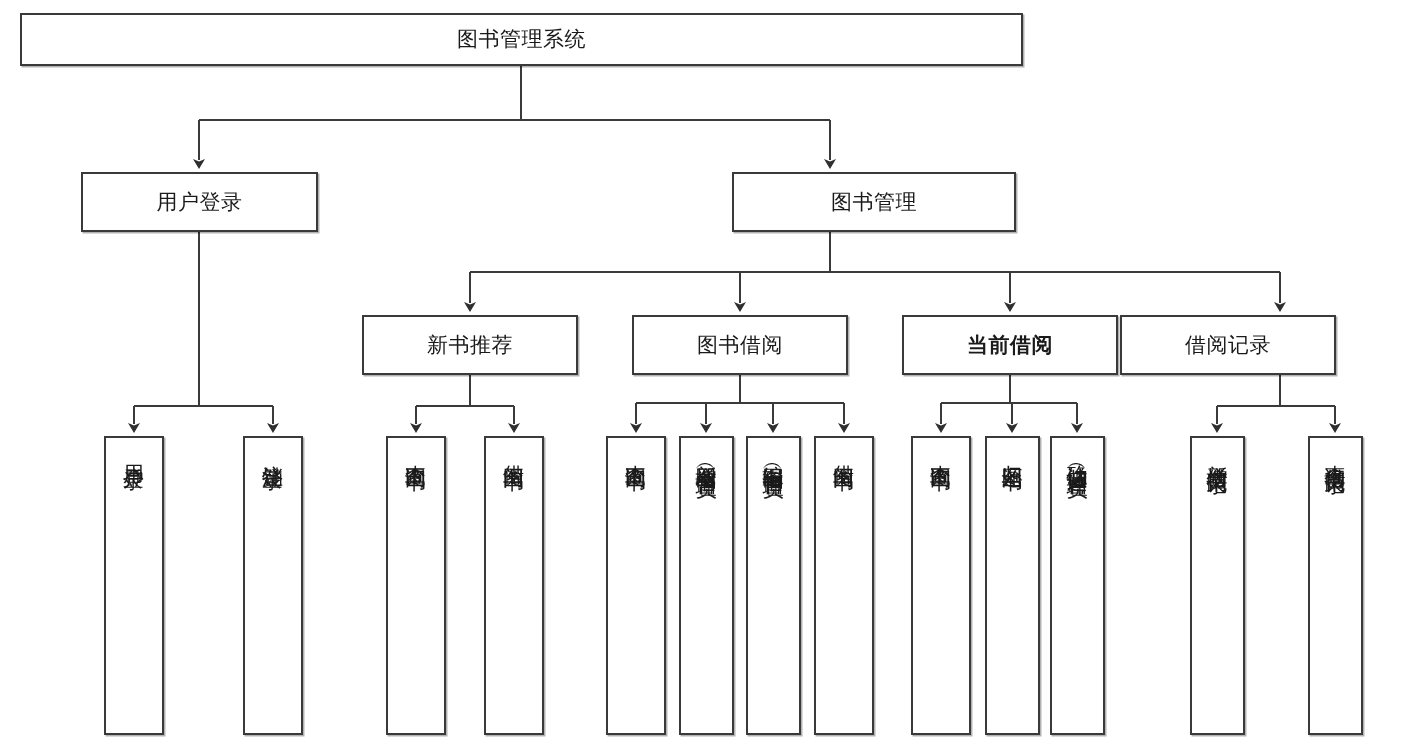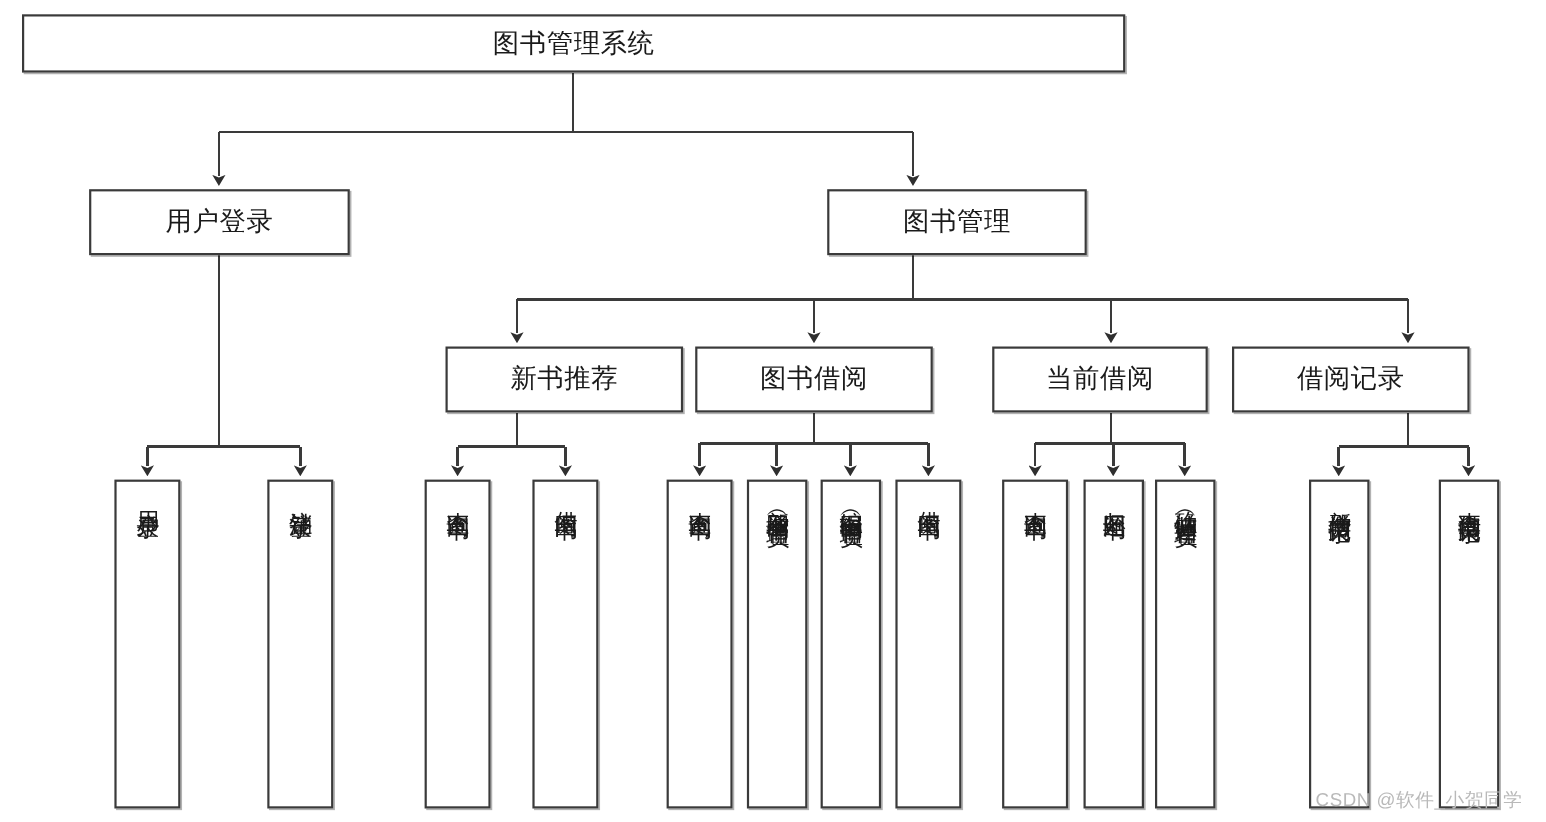--- a/index.html
+++ b/index.html
@@ -29,21 +29,21 @@
     box-sizing: border-box;
     border: 2px solid #3a3a3a;
     background: #ffffff;
     display: flex;
     align-items: center;
     justify-content: center;
     box-shadow: 1.5px 1.5px 0 rgba(0,0,0,0.30);
   }
   .node-label {
     color: #1a1a1a;
-    font-size: 24px;
+    font-size: 21px;
     line-height: 1.15;
     letter-spacing: 0.5px;
     white-space: nowrap;
     text-align: center;
   }
   .node-box.vertical {
     align-items: flex-start;
     padding-top: 10px;
   }
   .node-box.vertical .node-label {
@@ -118,30 +118,30 @@
     </g>
   </svg>
 
   <div id="nodes-layer">
       <div class="node-box" style="left: 20px; top: 13px; width: 1003px; height: 53px;">
         <span class="node-label">图书管理系统</span>
       </div>
       <div class="node-box" style="left: 81px; top: 172px; width: 237px; height: 60px;">
         <span class="node-label">用户登录</span>
       </div>
-      <div class="node-box" style="left: 752px; top: 172px; width: 236px; height: 60px;">
+      <div class="node-box" style="left: 732px; top: 172px; width: 284px; height: 60px;">
         <span class="node-label">图书管理</span>
       </div>
-      <div class="node-box" style="left: 362px; top: 315px; width: 216px; height: 60px; margin-left: 43px;">
+      <div class="node-box" style="left: 362px; top: 315px; width: 216px; height: 60px;">
         <span class="node-label">新书推荐</span>
       </div>
       <div class="node-box" style="left: 632px; top: 315px; width: 216px; height: 60px; align-items: center;">
         <span class="node-label">图书借阅</span>
       </div>
-      <div class="node-box" style="left: 902px; top: 315px; width: 196px; height: 60px;">
+      <div class="node-box" style="left: 902px; top: 315px; width: 216px; height: 60px; font-weight: bold;">
         <span class="node-label">当前借阅</span>
       </div>
       <div class="node-box" style="left: 1120px; top: 315px; width: 216px; height: 60px;">
         <span class="node-label">借阅记录</span>
       </div>
       <div class="node-box vertical" style="left: 104px; top: 436px; width: 60px; height: 299px;">
         <span class="node-label">用户登录</span>
       </div>
       <div class="node-box vertical" style="left: 243px; top: 436px; width: 60px; height: 299px;">
         <span class="node-label">注销登录</span>
@@ -174,15 +174,14 @@
         <span class="node-label">确认归还（管理员）</span>
       </div>
       <div class="node-box vertical" style="left: 1190px; top: 436px; width: 55px; height: 299px;">
         <span class="node-label">新增借阅记录</span>
       </div>
       <div class="node-box vertical" style="left: 1308px; top: 436px; width: 55px; height: 299px;">
         <span class="node-label">查询借阅记录</span>
       </div>
     </div>
 
-  <div class="watermark" style="left: 1196px; top: 716px; color: rgb(185, 185, 185);">CSDN @软件_小贺同学</div>
 
 </div>
 
 </body></html>

